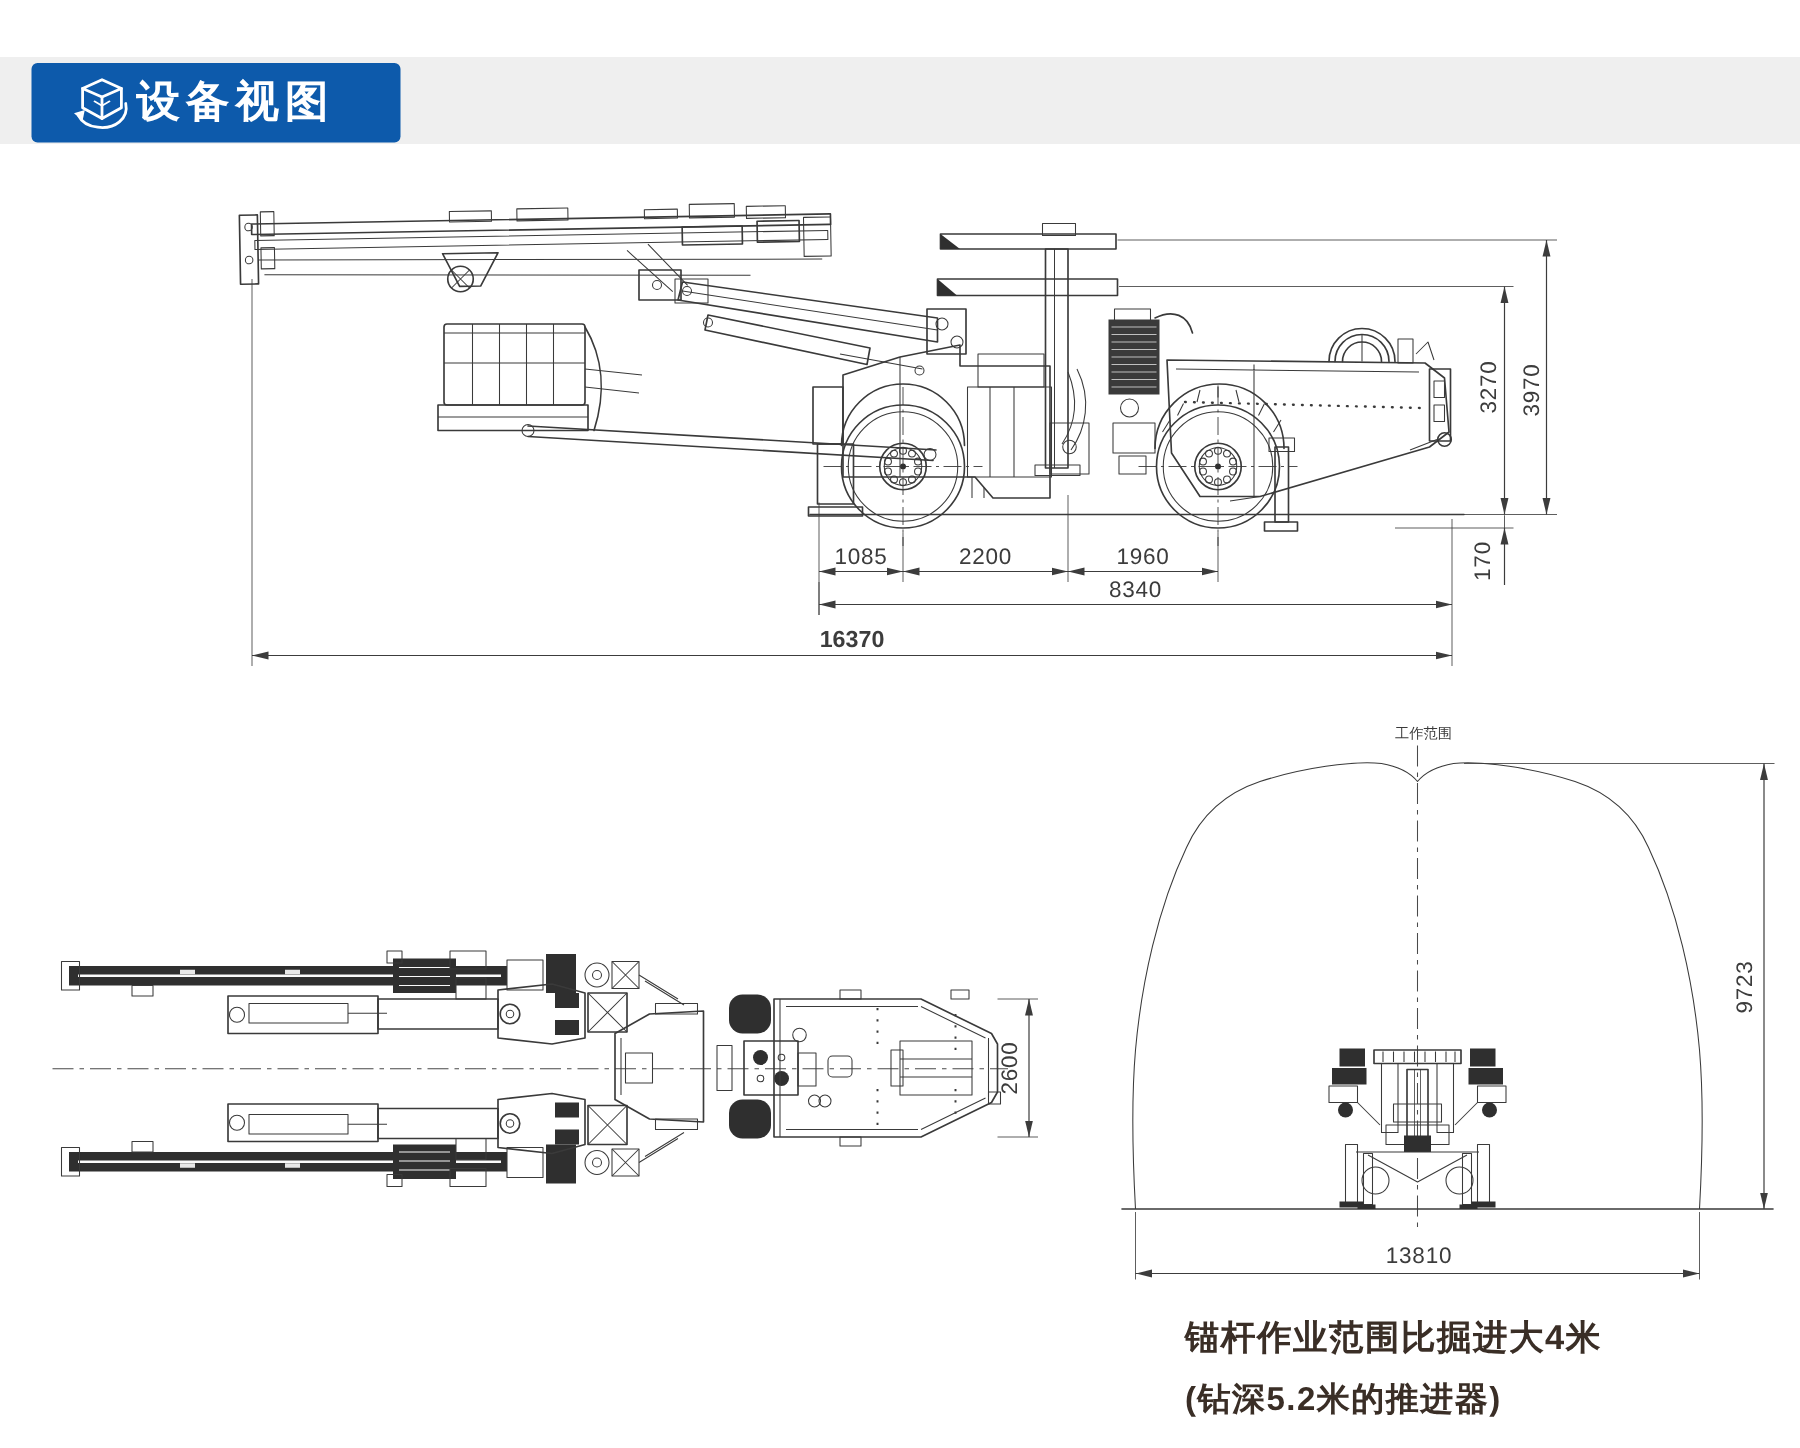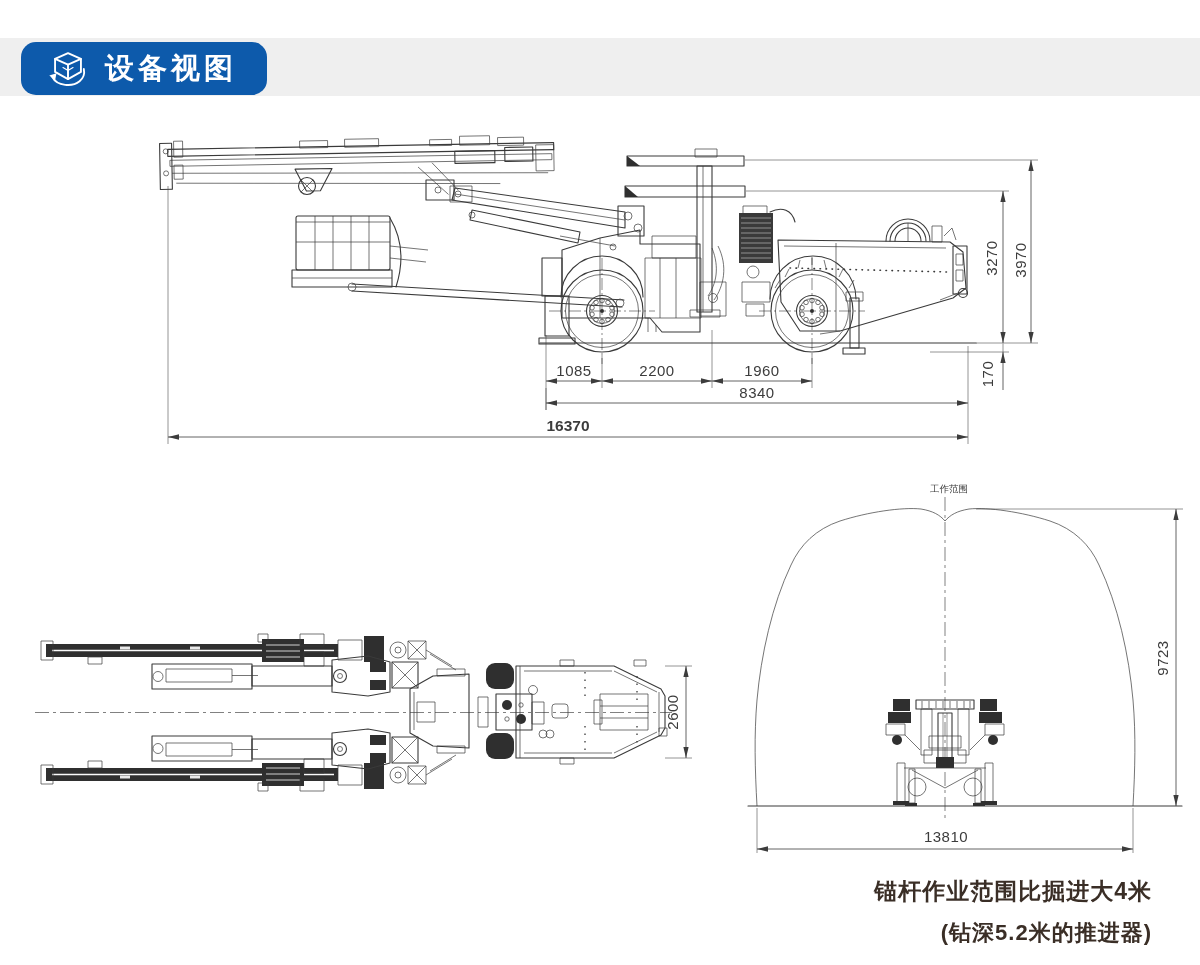--- a/index.html
+++ b/index.html
@@ -1,36 +1,36 @@
 <!DOCTYPE html>
 <html><head>
 <meta charset="utf-8">
 <style>
   html,body{margin:0;padding:0;background:#ffffff;}
   body{width:1200px;height:965px;position:relative;overflow:hidden;
        font-family:"Liberation Sans","DejaVu Sans",sans-serif;}
   
   .band{position:absolute;left:0;top:38px;width:1200px;height:58px;background:#efefef;}
   .badge{position:absolute;left:21px;top:42px;width:246px;height:53px;background:#0d5aab;
-         border-radius:15px;display:flex;align-items:center;gap:14px;padding-left:24px;box-sizing:border-box;}
+         border-radius:4px;display:flex;align-items:center;padding-left:24px;box-sizing:border-box;}
   .badge-title{color:#ffffff;font-size:29px;font-weight:bold;letter-spacing:4px;line-height:1;}
   
   .sheet{position:absolute;left:0;top:0;width:1200px;height:965px;}
   .o1{stroke:#3a3a3a;stroke-width:1.1;fill:none;stroke-linejoin:round;stroke-linecap:round;}
   .o2{stroke:#3a3a3a;stroke-width:0.7;fill:none;stroke-linejoin:round;}
   .fd{fill:#2f2f2f;stroke:none;}
   .ext{stroke:#3c3c3c;stroke-width:0.55;fill:none;}
   .dim{stroke:#3c3c3c;stroke-width:0.8;fill:none;}
   .cl{stroke:#4a4a4a;stroke-width:0.7;fill:none;stroke-dasharray:14 4 3 4;}
   text{fill:#3c3c3c;font-family:"Liberation Sans","DejaVu Sans",sans-serif;}
   .dimt{font-size:15px;text-anchor:middle;letter-spacing:0.5px;}
   .dimtb{font-size:15.5px;font-weight:bold;text-anchor:middle;}
   .cnlab{font-size:9.5px;text-anchor:middle;fill:#3a3a3a;}
   
-  .caption{position:absolute;left:790px;top:876px;width:362px;text-align:right;
+  .caption{position:absolute;left:790px;top:876px;width:362px;text-align:left;
            color:#3a2e26;font-size:23px;font-weight:600;line-height:31px;letter-spacing:1px;}
   .caption .l2{font-size:22px;margin-top:10px;}
 </style>
 </head>
 <body>
 
 <div class="band"></div>
 <div class="badge">
   <svg width="46" height="42" viewBox="0 0 64 56">
     <g stroke="#ffffff" stroke-width="2.6" fill="none" stroke-linecap="round" stroke-linejoin="round">

